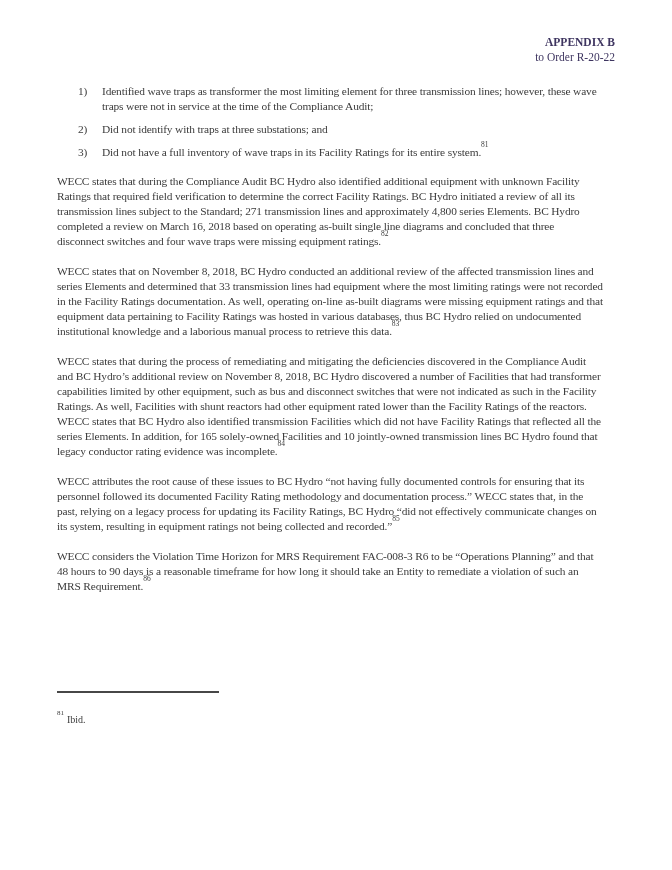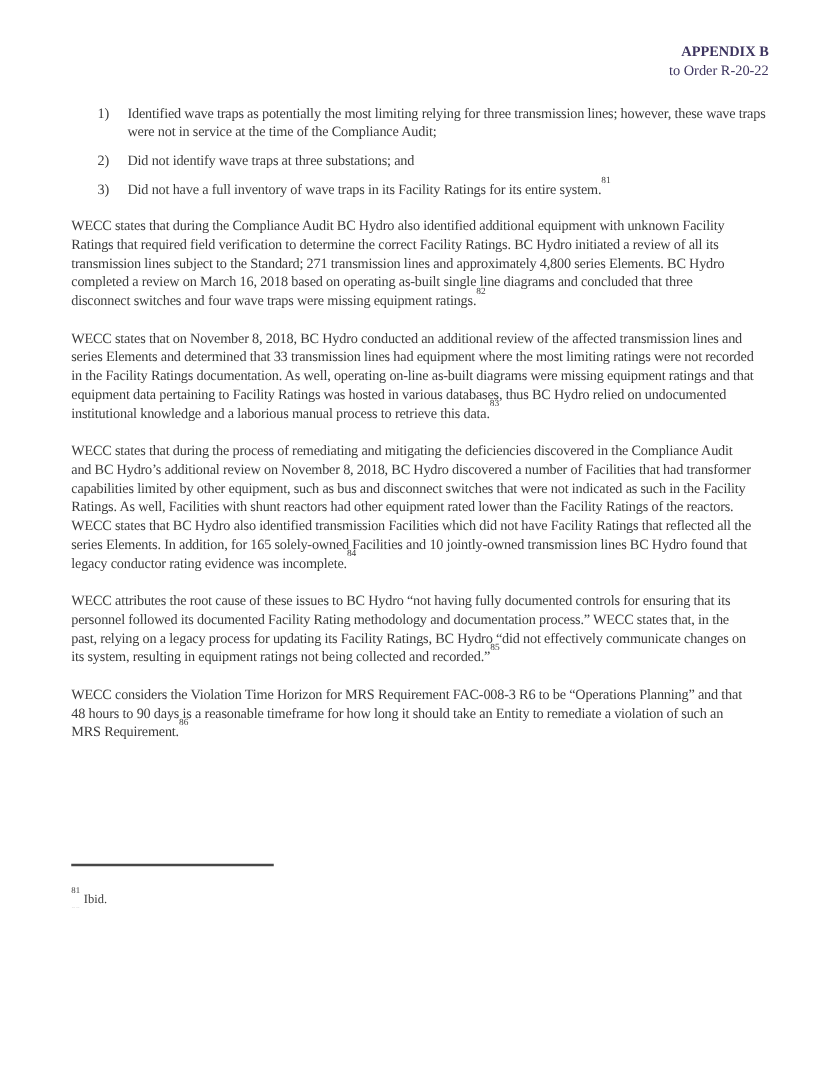--- a/index.html
+++ b/index.html
@@ -108,25 +108,25 @@
   <div class="doc-header">
     <span class="appendix-title">APPENDIX B</span>
     <span class="order-ref">to Order R-20-22</span>
   </div>
 
   <div class="content">
 
     <div class="num-list">
       <div class="list-item">
         <span class="num">1)</span>
-        <span class="item-text"><span>Identified wave traps as potentially the most limiting relying for three transmission lines; however, these wave traps were not in service at the time of the Compliance Audit;</span><sup class="fn-ref"></sup></span>
+        <span class="item-text"><span>Identified wave traps as transformer the most limiting element for three transmission lines; however, these wave traps were not in service at the time of the Compliance Audit;</span><sup class="fn-ref"></sup></span>
       </div>
       <div class="list-item">
         <span class="num">2)</span>
-        <span class="item-text"><span>Did not identify wave traps at three substations; and</span><sup class="fn-ref"></sup></span>
+        <span class="item-text"><span>Did not identify with traps at three substations; and</span><sup class="fn-ref"></sup></span>
       </div>
       <div class="list-item">
         <span class="num">3)</span>
         <span class="item-text"><span>Did not have a full inventory of wave traps in its Facility Ratings for its entire system.</span><sup class="fn-ref">81</sup></span>
       </div>
     </div>
 
     <p><span>WECC states that during the Compliance Audit BC Hydro also identified additional equipment with unknown Facility Ratings that required field verification to determine the correct Facility Ratings. BC Hydro initiated a review of all its transmission lines subject to the Standard; 271 transmission lines and approximately 4,800 series Elements. BC Hydro completed a review on March 16, 2018 based on operating as-built single line diagrams and concluded that three disconnect switches and four wave traps were missing equipment ratings.</span><sup class="fn-ref">82</sup></p>
     <p><span>WECC states that on November 8, 2018, BC Hydro conducted an additional review of the affected transmission lines and series Elements and determined that 33 transmission lines had equipment where the most limiting ratings were not recorded in the Facility Ratings documentation. As well, operating on-line as-built diagrams were missing equipment ratings and that equipment data pertaining to Facility Ratings was hosted in various databases, thus BC Hydro relied on undocumented institutional knowledge and a laborious manual process to retrieve this data.</span><sup class="fn-ref">83</sup></p>
     <p><span>WECC states that during the process of remediating and mitigating the deficiencies discovered in the Compliance Audit and BC Hydro’s additional review on November 8, 2018, BC Hydro discovered a number of Facilities that had transformer capabilities limited by other equipment, such as bus and disconnect switches that were not indicated as such in the Facility Ratings. As well, Facilities with shunt reactors had other equipment rated lower than the Facility Ratings of the reactors. WECC states that BC Hydro also identified transmission Facilities which did not have Facility Ratings that reflected all the series Elements. In addition, for 165 solely-owned Facilities and 10 jointly-owned transmission lines BC Hydro found that legacy conductor rating evidence was incomplete.</span><sup class="fn-ref">84</sup></p>

